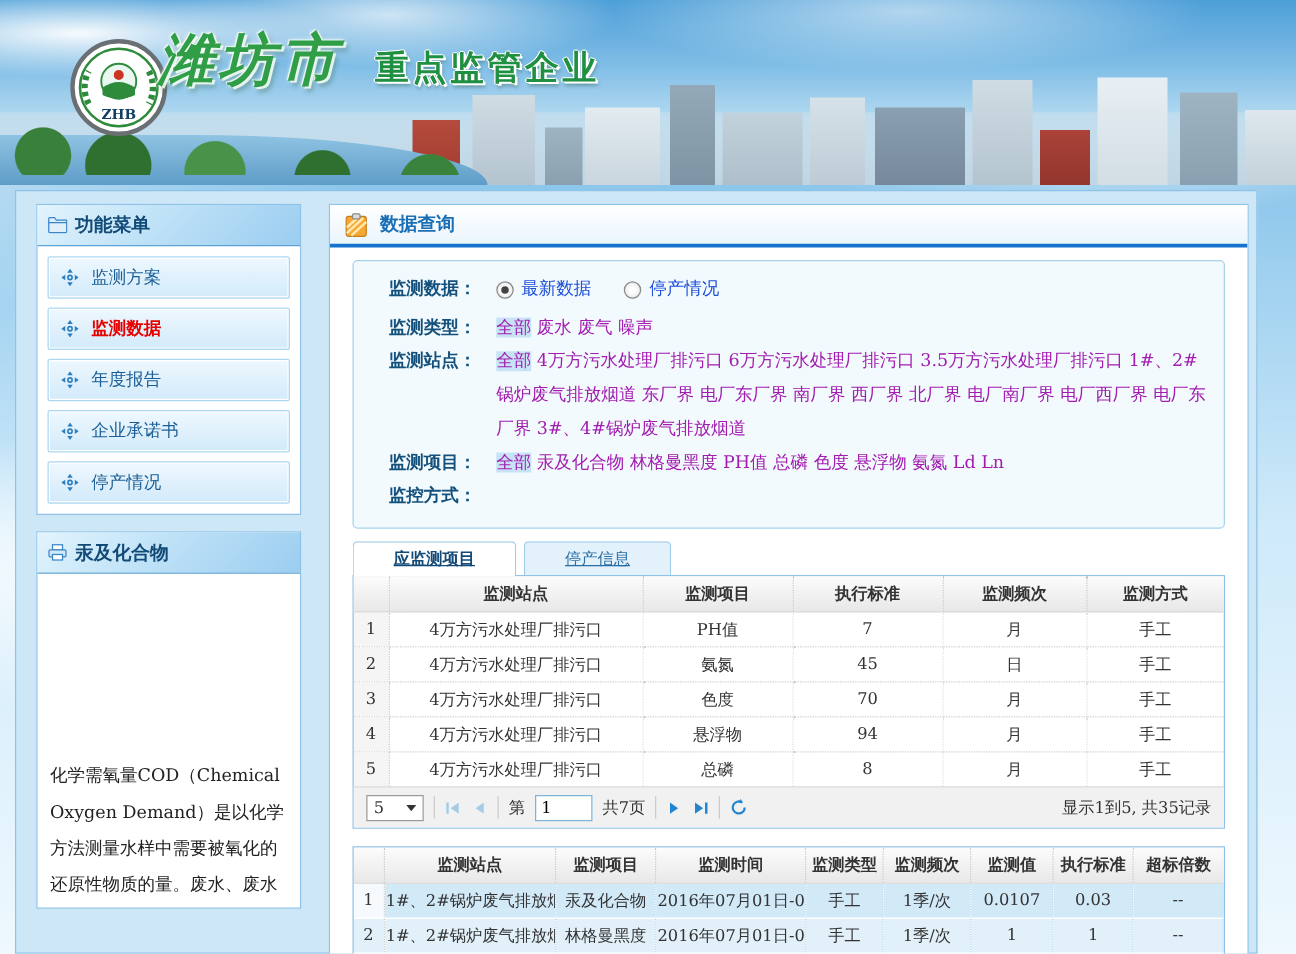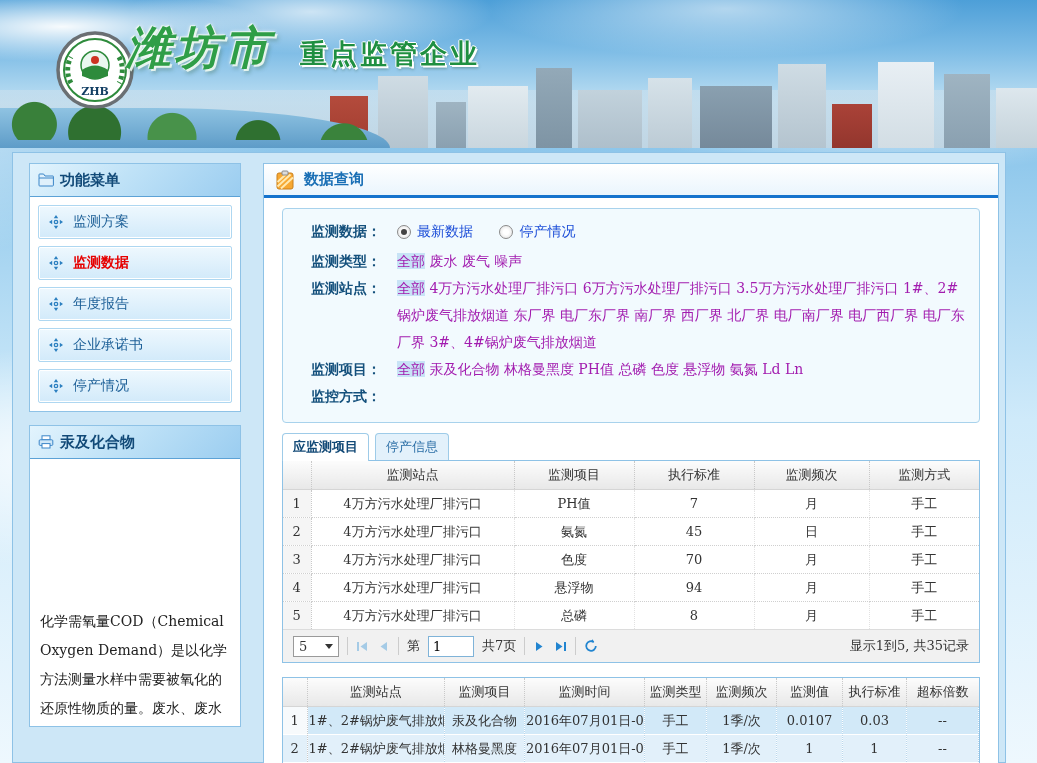--- a/index.html
+++ b/index.html
@@ -77,28 +77,28 @@
   .f-label{flex:0 0 86px;font-weight:bold;color:#14507c;white-space:nowrap;}
   .f-opts{width:588px;color:#2a6ea6;}
   a.f-link{color:#a21caf;text-decoration:none;cursor:pointer;}
   a.f-link.sel{background:#c8e3f6;}
   .radio-opt{display:inline-flex;align-items:center;gap:6px;margin-right:22px;cursor:pointer;color:#1d4ed8;}
   .radio{display:inline-block;width:12px;height:12px;border-radius:50%;
     border:1px solid #8a8a8a;background:radial-gradient(#fff 30%,#ddd);position:relative;}
   .radio.checked::after{content:"";position:absolute;left:3px;top:3px;width:6px;height:6px;border-radius:50%;background:#444;}
   
   .tabs{margin:10px 18px 0 18px;display:flex;gap:6px;position:relative;z-index:2;height:27px;}
-  .tab{padding:0 10px;display:flex;align-items:center;font-size:13px;cursor:pointer;
+  .tab{padding:0 32px;display:flex;align-items:center;font-size:13px;cursor:pointer;
     border:1px solid #9ecbe8;border-bottom:none;border-radius:4px 4px 0 0;
-    background:#e3f1fb;color:#2a6ea6;}
+    background:#e3f1fb;color:#2a6ea6;text-decoration:underline;}
   .tab.active{background:#fff;color:#134a77;font-weight:bold;margin-bottom:-1px;padding-bottom:1px;}
   .tab-content{margin:0 18px;border:1px solid #8ec2e6;background:#fff;}
   
   table{width:100%;border-collapse:collapse;font-size:13px;color:#333;table-layout:fixed;}
-  thead th{height:26px;font-weight:normal;color:#333;
+  thead th{height:26px;font-weight:bold;color:#333;
     background:linear-gradient(180deg,#fcfcfc,#e8e8e8);
     border-bottom:1px solid #d5d5d5;border-right:1px dotted #c9c9c9;}
   thead th:last-child{border-right:none;}
   tbody td{height:25px;text-align:center;border-bottom:1px dotted #cfcfcf;border-right:1px dotted #e2e2e2;
     overflow:hidden;white-space:nowrap;}
   tbody td:last-child{border-right:none;}
   tbody td.num{background:#f5f5f5;border-right:1px dotted #c9c9c9;}
   tbody tr:last-child td{border-bottom:none;}
   
   .pager{height:32px;display:flex;align-items:center;gap:8px;padding:0 10px;

